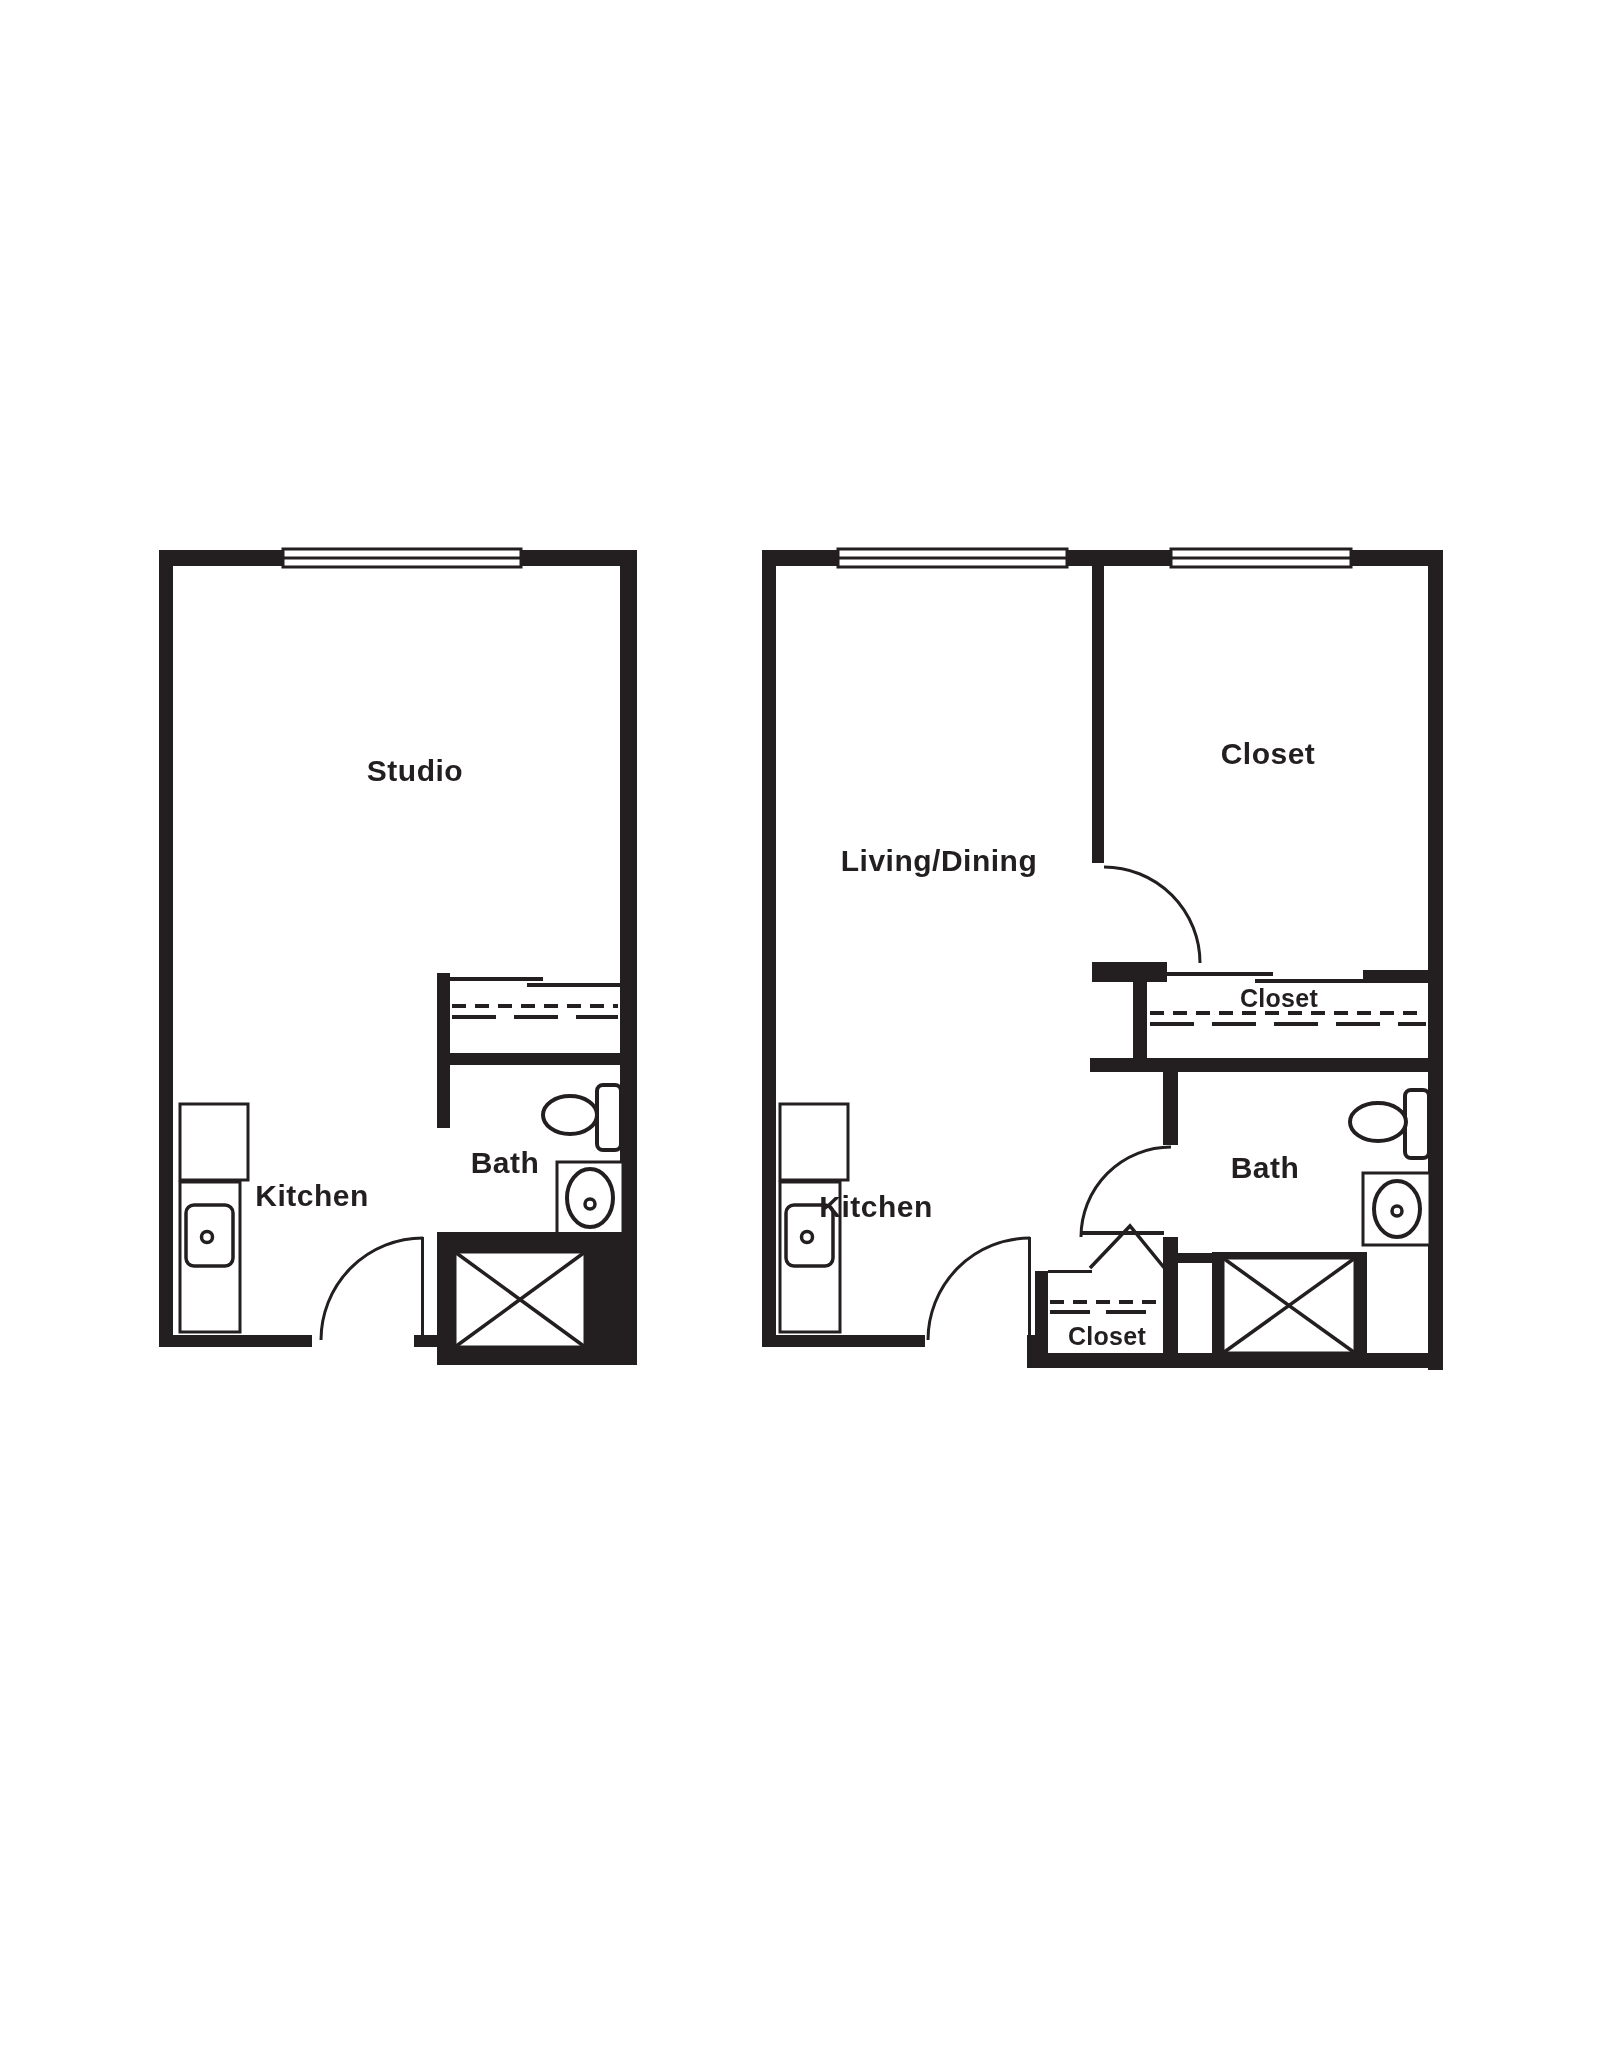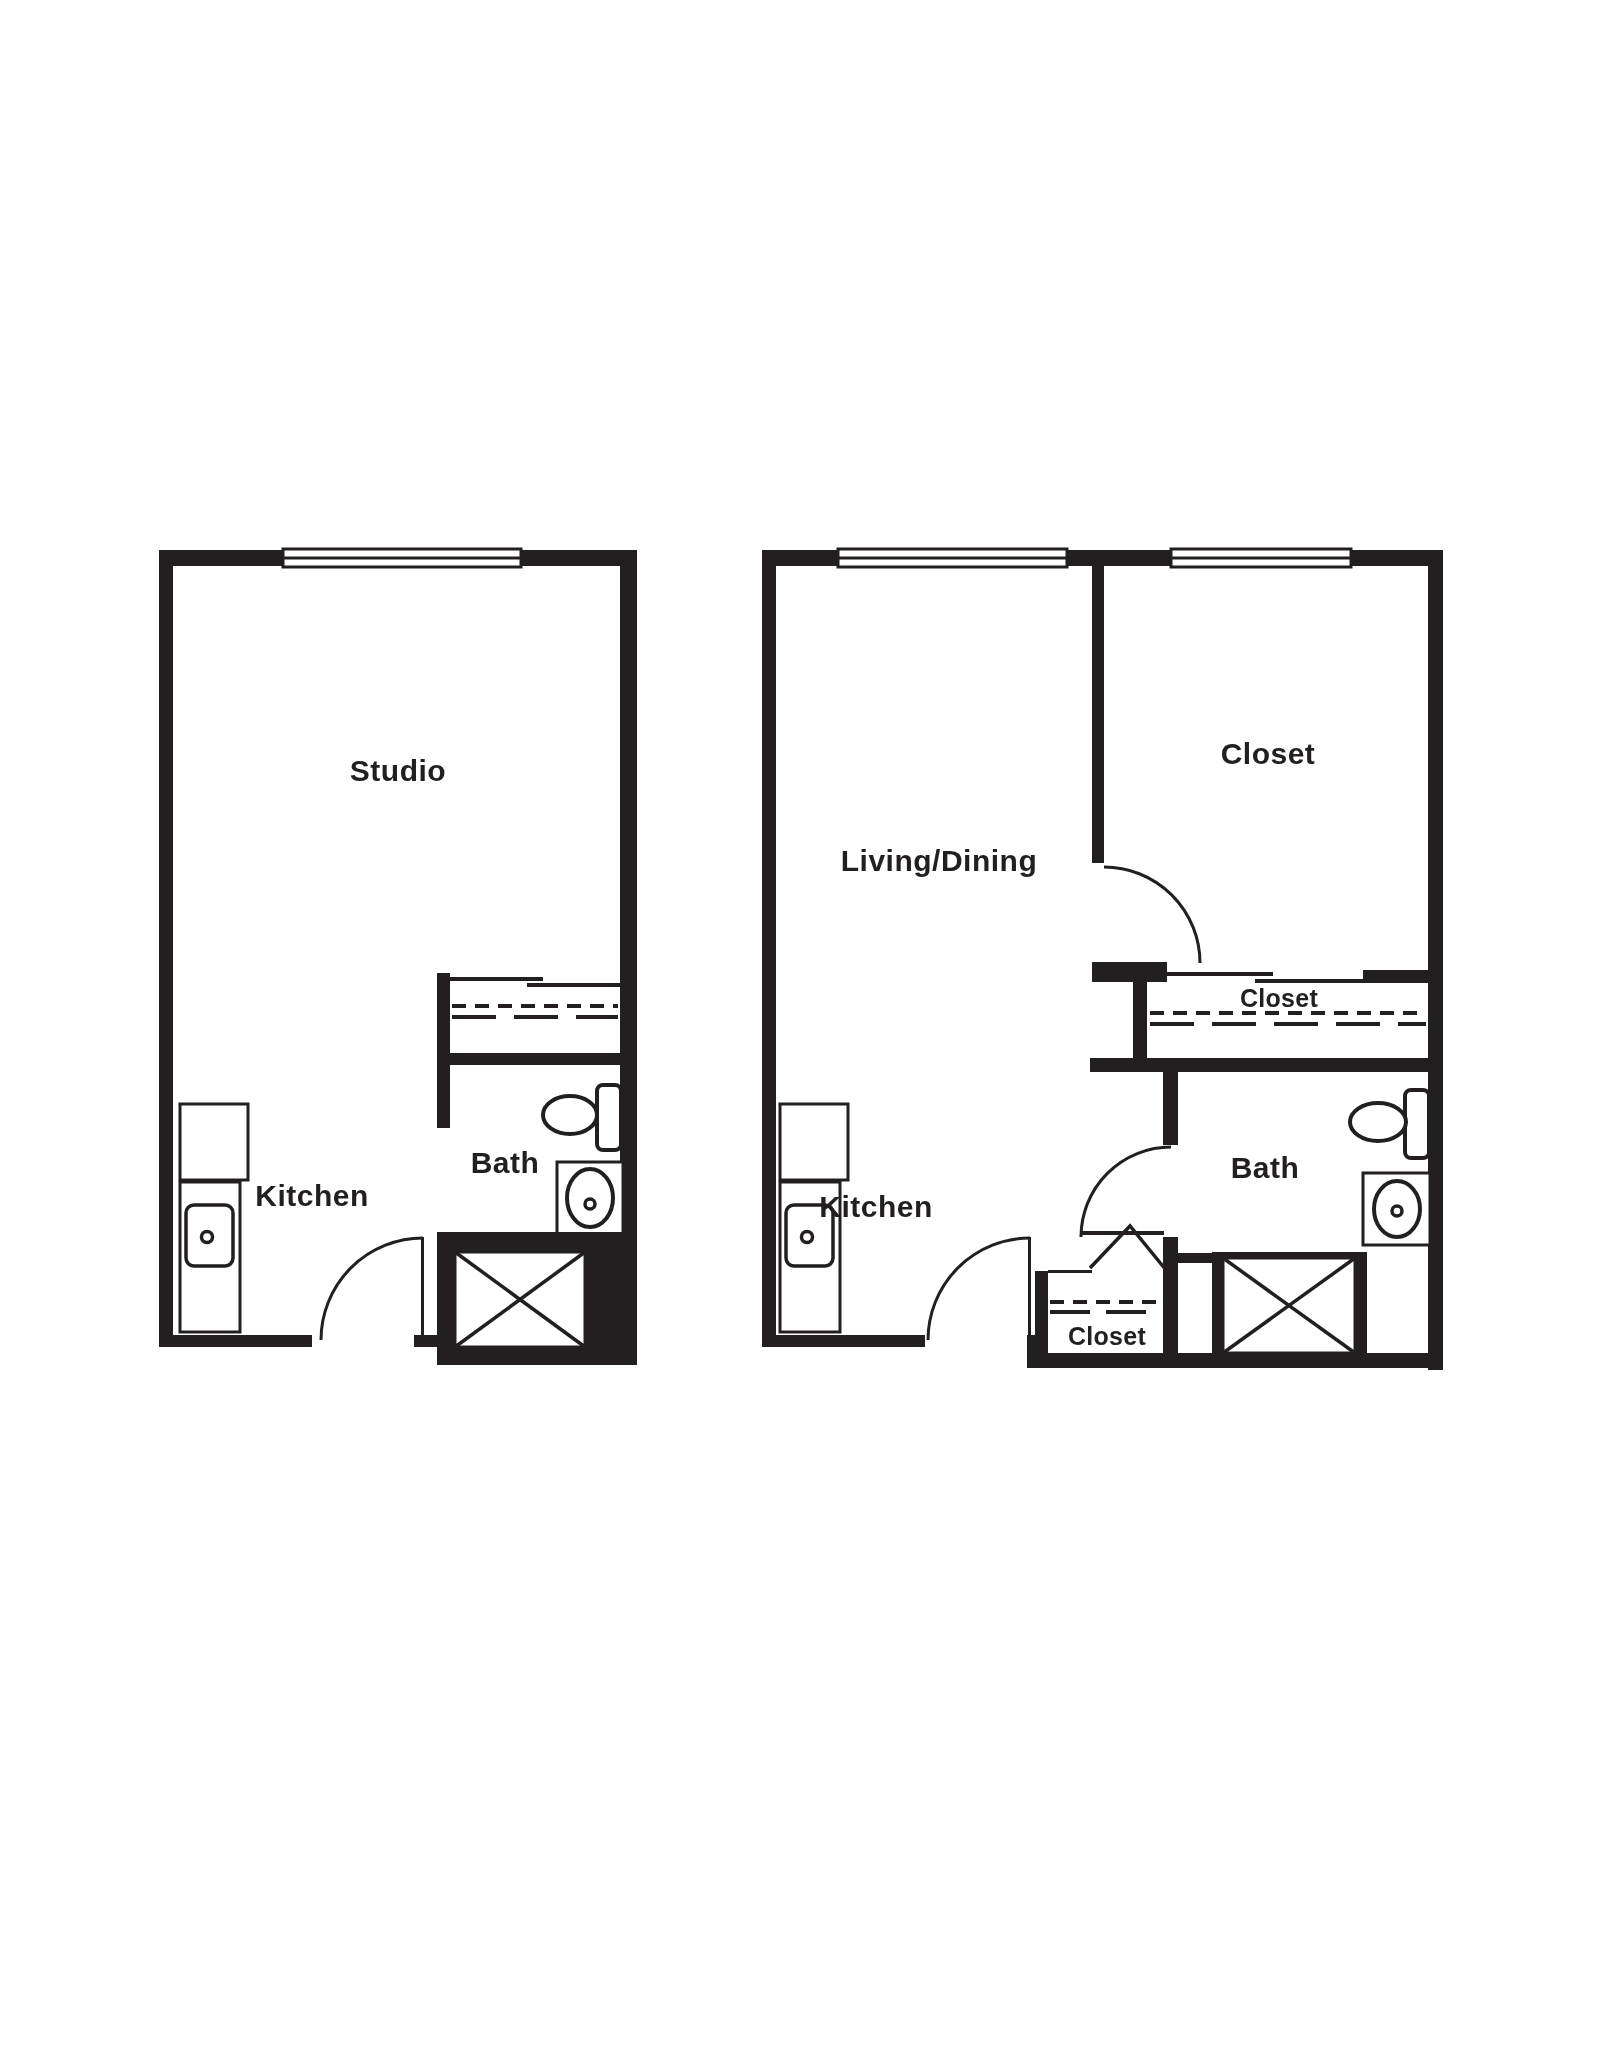--- a/index.html
+++ b/index.html
@@ -186,21 +186,21 @@
       </g>
       <g>
         <rect class="wall" x="1212" y="1252" width="155" height="116"></rect>
         <rect class="fixture" x="1223" y="1258" width="132" height="95" stroke-width="3"></rect>
         <line x1="1223" y1="1258" x2="1355" y2="1353" stroke="#231f20" stroke-width="3.5"></line>
         <line x1="1355" y1="1258" x2="1223" y2="1353" stroke="#231f20" stroke-width="3.5"></line>
       </g>
     </g>
   </svg>
 
-  <div class="room-label" style="left:398px; top:771px;">Studio</div>
+  <div class="room-label" style="left:415px; top:771px;">Studio</div>
   <div class="room-label" style="left:312px; top:1196px;">Kitchen</div>
   <div class="room-label" style="left:505px; top:1163px;">Bath</div>
 
   <div class="room-label" style="left:920px; top:861px;margin-left:19px;">Living/Dining</div>
   <div class="room-label" style="left:1268px; top:754px;">Closet</div>
   <div class="room-label small" style="left:1279px; top:998px;">Closet</div>
   <div class="room-label" style="left:876px; top:1207px;">Kitchen</div>
   <div class="room-label" style="left:1265px; top:1168px;">Bath</div>
   <div class="room-label small" style="left:1107px; top:1336px;">Closet</div>
 

